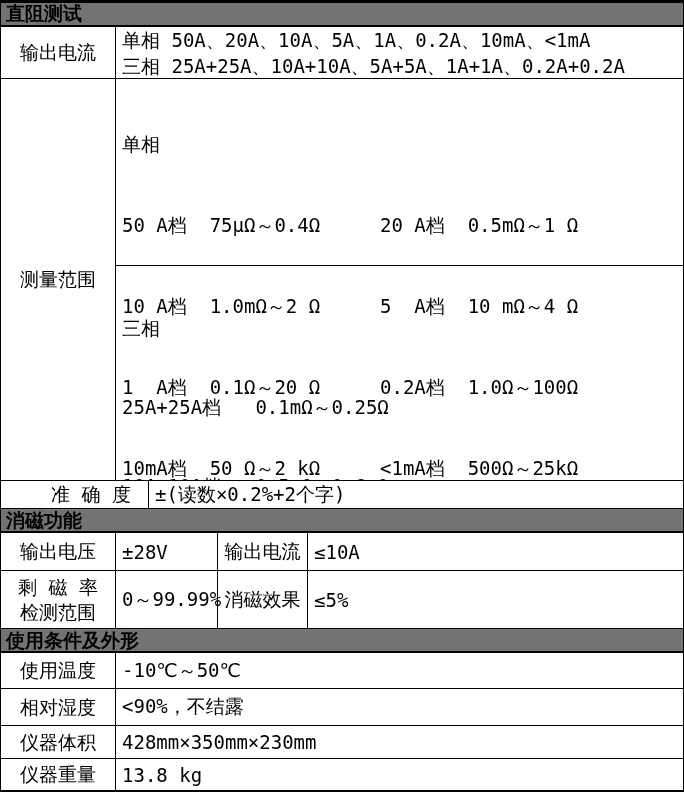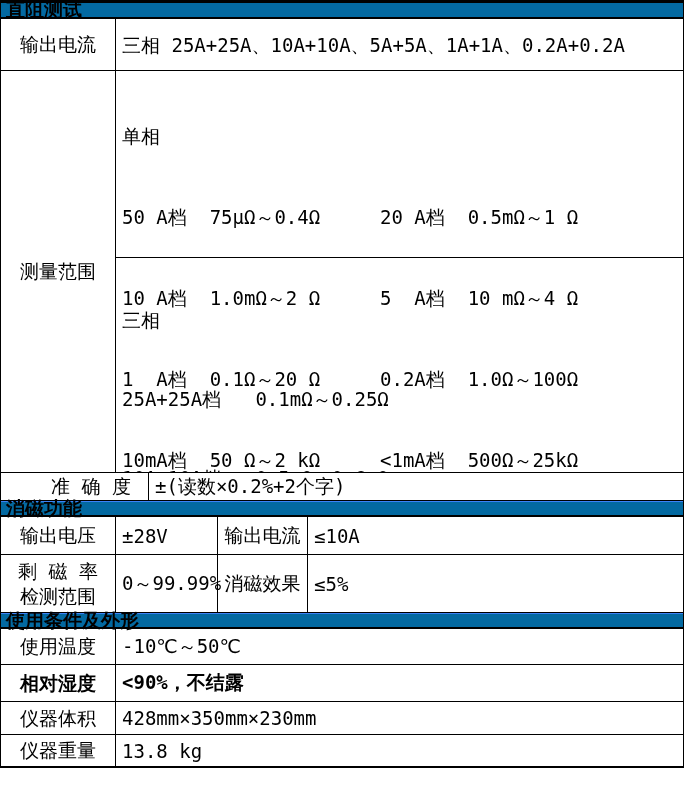--- a/index.html
+++ b/index.html
@@ -11,25 +11,25 @@
   }
   .spec-table {
     width: 684px;
     border-top: 3px solid #000;
     border-left: 1px solid #000;
     border-right: 1px solid #000;
     border-bottom: 2px solid #000;
     background: #fff;
   }
   .sec-header {
-    background: #0369a1;
+    background: #737373;
     font-weight: bold;
     border-bottom: 2px solid #000;
     padding: 1px 0 1px 5px;
-    height: 16px;
+    height: 24px;
     display: flex;
     align-items: center;
     white-space: pre;
   }
   .sec-header.with-top { border-top: 1px solid #3b82f6; }
   .row { display: flex; border-bottom: 1px solid #000; }
   .row:last-child { border-bottom: none; }
   .label-cell {
     width: 115px;
     flex: 0 0 115px;
@@ -75,35 +75,36 @@
     border-right: 1px solid #000;
     display: flex;
     align-items: center;
     white-space: pre;
   }
   .d-val1 { width: 102px; flex: 0 0 102px; padding-left: 6px; }
   .d-lab2 { width: 90px; flex: 0 0 90px; justify-content: center; text-align: center; }
   .d-val2 { flex: 1 1 auto; display: flex; align-items: center; padding-left: 6px; white-space: pre; }
   .c-row1 { height: 35px; }
   .c-row2 { height: 36px; }
-  .c-row3 { height: 37px; font-weight: bold; }
+  .c-row3 { height: 37px; }
   .c-row4 { height: 33px; }
   .c-row5 { height: 31px; }
   .cond-value { white-space: pre; }
 </style>
 </head>
 <body>
 
 <div class="spec-table">
 
   <div class="sec-header">直阻测试</div>
 
   <div class="row oc-row">
     <div class="label-cell">输出电流</div>
     <div class="value-cell">
+      <div class="oc-line">单相 50A、20A、10A、5A、1A、0.2A、10mA、&lt;1mA</div>
       <div class="oc-line">三相 25A+25A、10A+10A、5A+5A、1A+1A、0.2A+0.2A</div>
     </div>
   </div>
 
   <div class="row mr-row">
     <div class="label-cell">测量范围</div>
     <div class="value-cell nopad">
       <div class="mr-block-single">
         <div class="mr-line">单相</div>
         <div class="mr-line">

